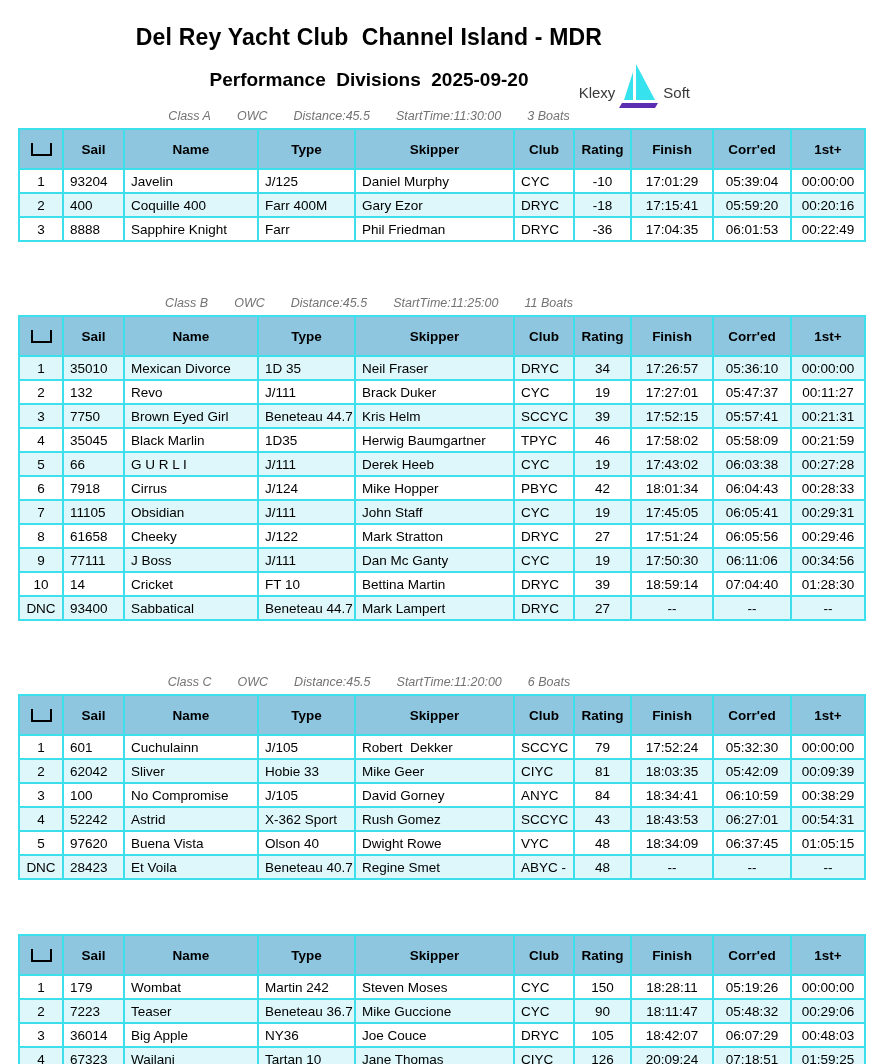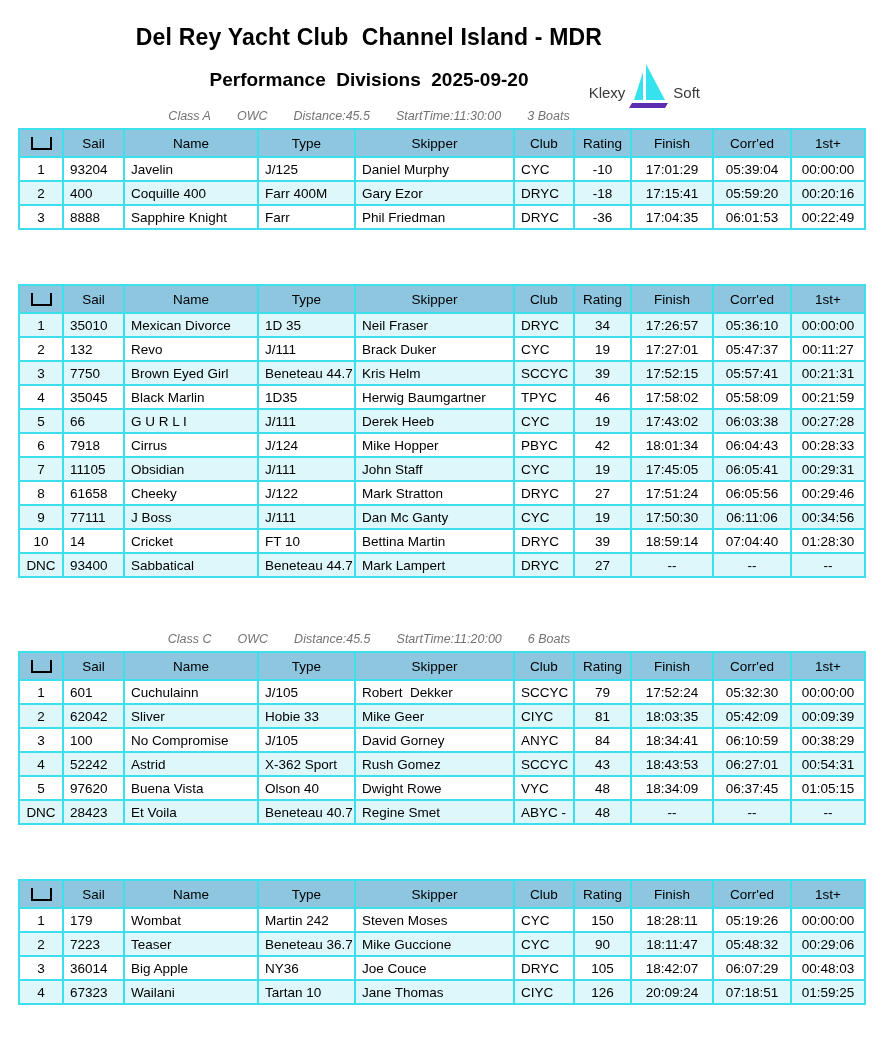--- a/index.html
+++ b/index.html
@@ -27,21 +27,21 @@
     text-align: center;
     font-size: 19px;
     font-weight: bold;
     margin: 18px 0 0 0;
     white-space: pre;
   }
 
   .logo {
     position: absolute;
     top: 34px;
-    right: 38px;
+    right: 48px;
     display: flex;
     align-items: flex-end;
     font-size: 15px;
     color: #3a3a3a;
   }
   .logo .logo-text { margin-bottom: 9px; }
   .logo svg { display: block; margin: 0 1px; }
 
   section.section { margin-top: 54px; }
   section.section.first { margin-top: 18px; }
@@ -66,23 +66,23 @@
     border: 2px solid #3EDFEC;
     height: 22px;
     font-size: 13.5px;
     padding: 0 6px;
     overflow: hidden;
     white-space: pre;
     vertical-align: middle;
   }
   table.results th {
     background: #8EC6E0;
-    font-weight: normal;
+    font-weight: bold;
     text-align: center;
-    padding: 2px 2px;
+    padding: 8px 2px;
   }
   tr.odd td  { background: #ffffff; }
   tr.even td { background: #DDF7FA; }
   td.center { text-align: center; padding: 0 2px; }
   td.left   { text-align: left; }
 
   .box-glyph {
     display: inline-block;
     width: 17px;
     height: 11px;
@@ -175,20 +175,21 @@
               <td class="left">DRYC</td>
               <td class="center">-36</td>
               <td class="center">17:04:35</td>
               <td class="center">06:01:53</td>
               <td class="center">00:22:49</td>
             </tr>
           </tbody>
         </table>
       </section>
       <section class="section">
+        <div class="caption"><span class="cap-part">Class B</span><span class="cap-part">OWC</span><span class="cap-part">Distance:45.5</span><span class="cap-part">StartTime:11:25:00</span><span class="cap-part">11 Boats</span></div>
         <table class="results">
           <colgroup>
             <col style="width: 44px;">
             <col style="width: 61px;">
             <col style="width: 134px;">
             <col style="width: 97px;">
             <col style="width: 159px;">
             <col style="width: 60px;">
             <col style="width: 57px;">
             <col style="width: 82px;">

